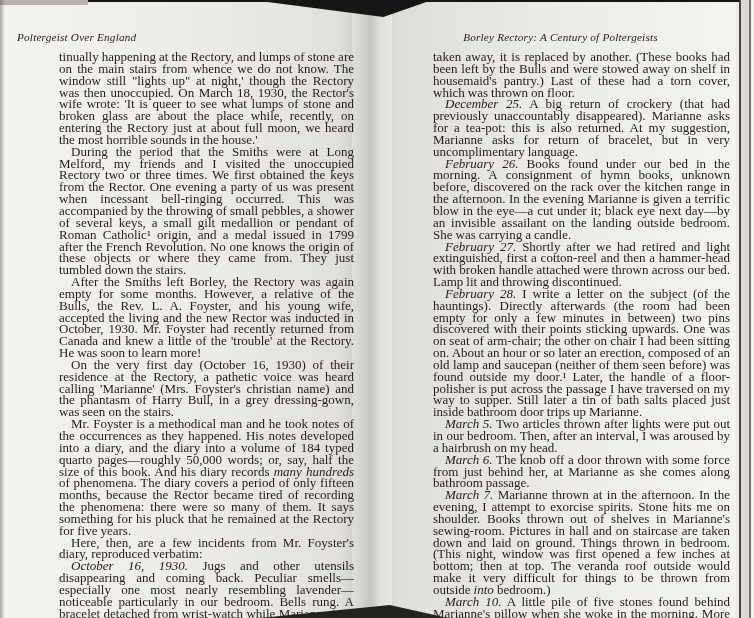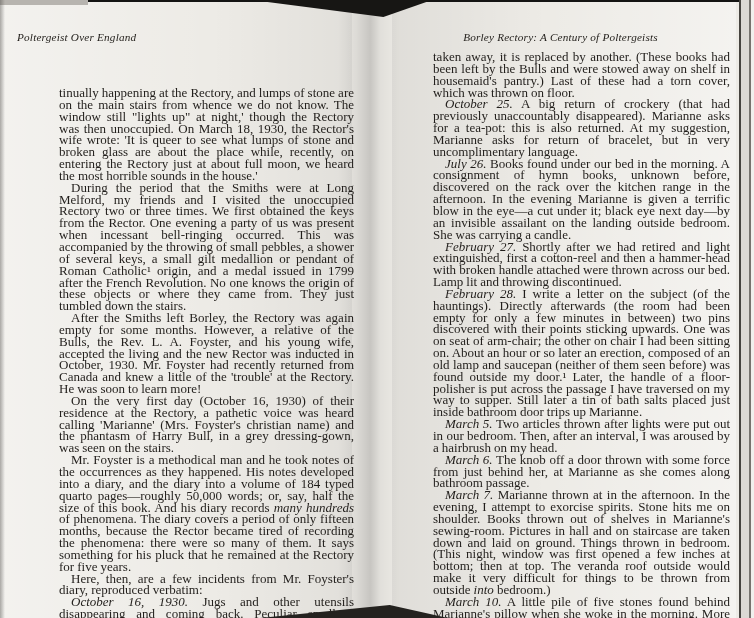--- a/index.html
+++ b/index.html
@@ -60,21 +60,21 @@
     background:linear-gradient(to right, rgba(80,78,74,0.45), rgba(0,0,0,0));
   }
 
   
   .page{
     position:absolute;top:0;height:618px;
     display:flex;flex-direction:column;
     box-sizing:border-box;overflow:hidden;
     color:#211e1b;
   }
-  .page-left{left:17px;width:337px;padding:31px 0 20px 0;gap:36px;}
+  .page-left{left:17px;width:337px;padding:31px 0 20px 0;}
   .page-right{left:391px;width:339px;padding:31px 0 20px 0;align-items:center;}
 
   .running-head{
     font-style:italic;font-size:11.2px;line-height:13px;
     letter-spacing:0.2px;margin-bottom:7px;color:#26231f;
   }
   .running-head.rh-right{text-align:right;}
 
   .body-text{font-size:13px;line-height:11.85px;text-align:justify;margin-left:42px;}
   .body-text p{
@@ -123,22 +123,22 @@
       <div class="number-row">
         <span class="page-number">288</span>
       </div>
     </div>
   </div>
 
   <div class="page page-right">
     <div class="running-head rh-right">Borley Rectory: A Century of Poltergeists</div>
     <div class="body-text">
         <p class="no-indent">taken away, it is replaced by another. (These books had been left by the Bulls and were stowed away on shelf in housemaid's pantry.) Last of these had a torn cover, which was thrown on floor.</p>
-        <p><i class="lead">October 25.</i> A big return of crockery (that had previously unaccountably disappeared). Marianne asks for a tea-pot: this is also returned. At my suggestion, Marianne asks for return of bracelet, but in very uncomplimentary language.</p>
-        <p><i class="lead">July 26.</i> Books found under our bed in the morning. A consignment of hymn books, unknown before, discovered on the rack over the kitchen range in the afternoon. In the evening Marianne is given a terrific blow in the eye—a cut under it; black eye next day—by an invisible assailant on the landing outside bedroom. She was carrying a candle.</p>
+        <p><i class="lead">December 25.</i> A big return of crockery (that had previously unaccountably disappeared). Marianne asks for a tea-pot: this is also returned. At my suggestion, Marianne asks for return of bracelet, but in very uncomplimentary language.</p>
+        <p><i class="lead">February 26.</i> Books found under our bed in the morning. A consignment of hymn books, unknown before, discovered on the rack over the kitchen range in the afternoon. In the evening Marianne is given a terrific blow in the eye—a cut under it; black eye next day—by an invisible assailant on the landing outside bedroom. She was carrying a candle.</p>
         <p><i class="lead">February 27.</i> Shortly after we had retired and light extinguished, first a cotton-reel and then a hammer-head with broken handle attached were thrown across our bed. Lamp lit and throwing discontinued.</p>
         <p><i class="lead">February 28.</i> I write a letter on the subject (of the hauntings). Directly afterwards (the room had been empty for only a few minutes in between) two pins discovered with their points sticking upwards. One was on seat of arm-chair; the other on chair I had been sitting on. About an hour or so later an erection, composed of an old lamp and saucepan (neither of them seen before) was found outside my door.¹ Later, the handle of a floor-polisher is put across the passage I have traversed on my way to supper. Still later a tin of bath salts placed just inside bathroom door trips up Marianne.</p>
         <p><i class="lead">March 5.</i> Two articles thrown after lights were put out in our bedroom. Then, after an interval, I was aroused by a hairbrush on my head.</p>
         <p><i class="lead">March 6.</i> The knob off a door thrown with some force from just behind her, at Marianne as she comes along bathroom passage.</p>
         <p><i class="lead">March 7.</i> Marianne thrown at in the afternoon. In the evening, I attempt to exorcise spirits. Stone hits me on shoulder. Books thrown out of shelves in Marianne's sewing-room. Pictures in hall and on staircase are taken down and laid on ground. Things thrown in bedroom. (This night, window was first opened a few inches at bottom; then at top. The veranda roof outside would make it very difficult for things to be thrown from outside <i>into</i> bedroom.)</p>
         <p><i class="lead">March 10.</i> A little pile of five stones found behind Marianne's pillow when she woke in the morning. More objects carried into the house. A stone through a pane of glass in staircase window. It was thrown from <i>inside</i> while Marianne, Adelaide and myself were standing by hall stove. I think that on this night a small tin travelling trunk (not seen before) suddenly noticed in kitchen while we are sitting at supper there. This stayed in the house for some time, but eventually disappeared. China</p>
       </div>
     <div class="foot-block">
       <div class="number-row">
         <span class="sig-mark">T</span>

